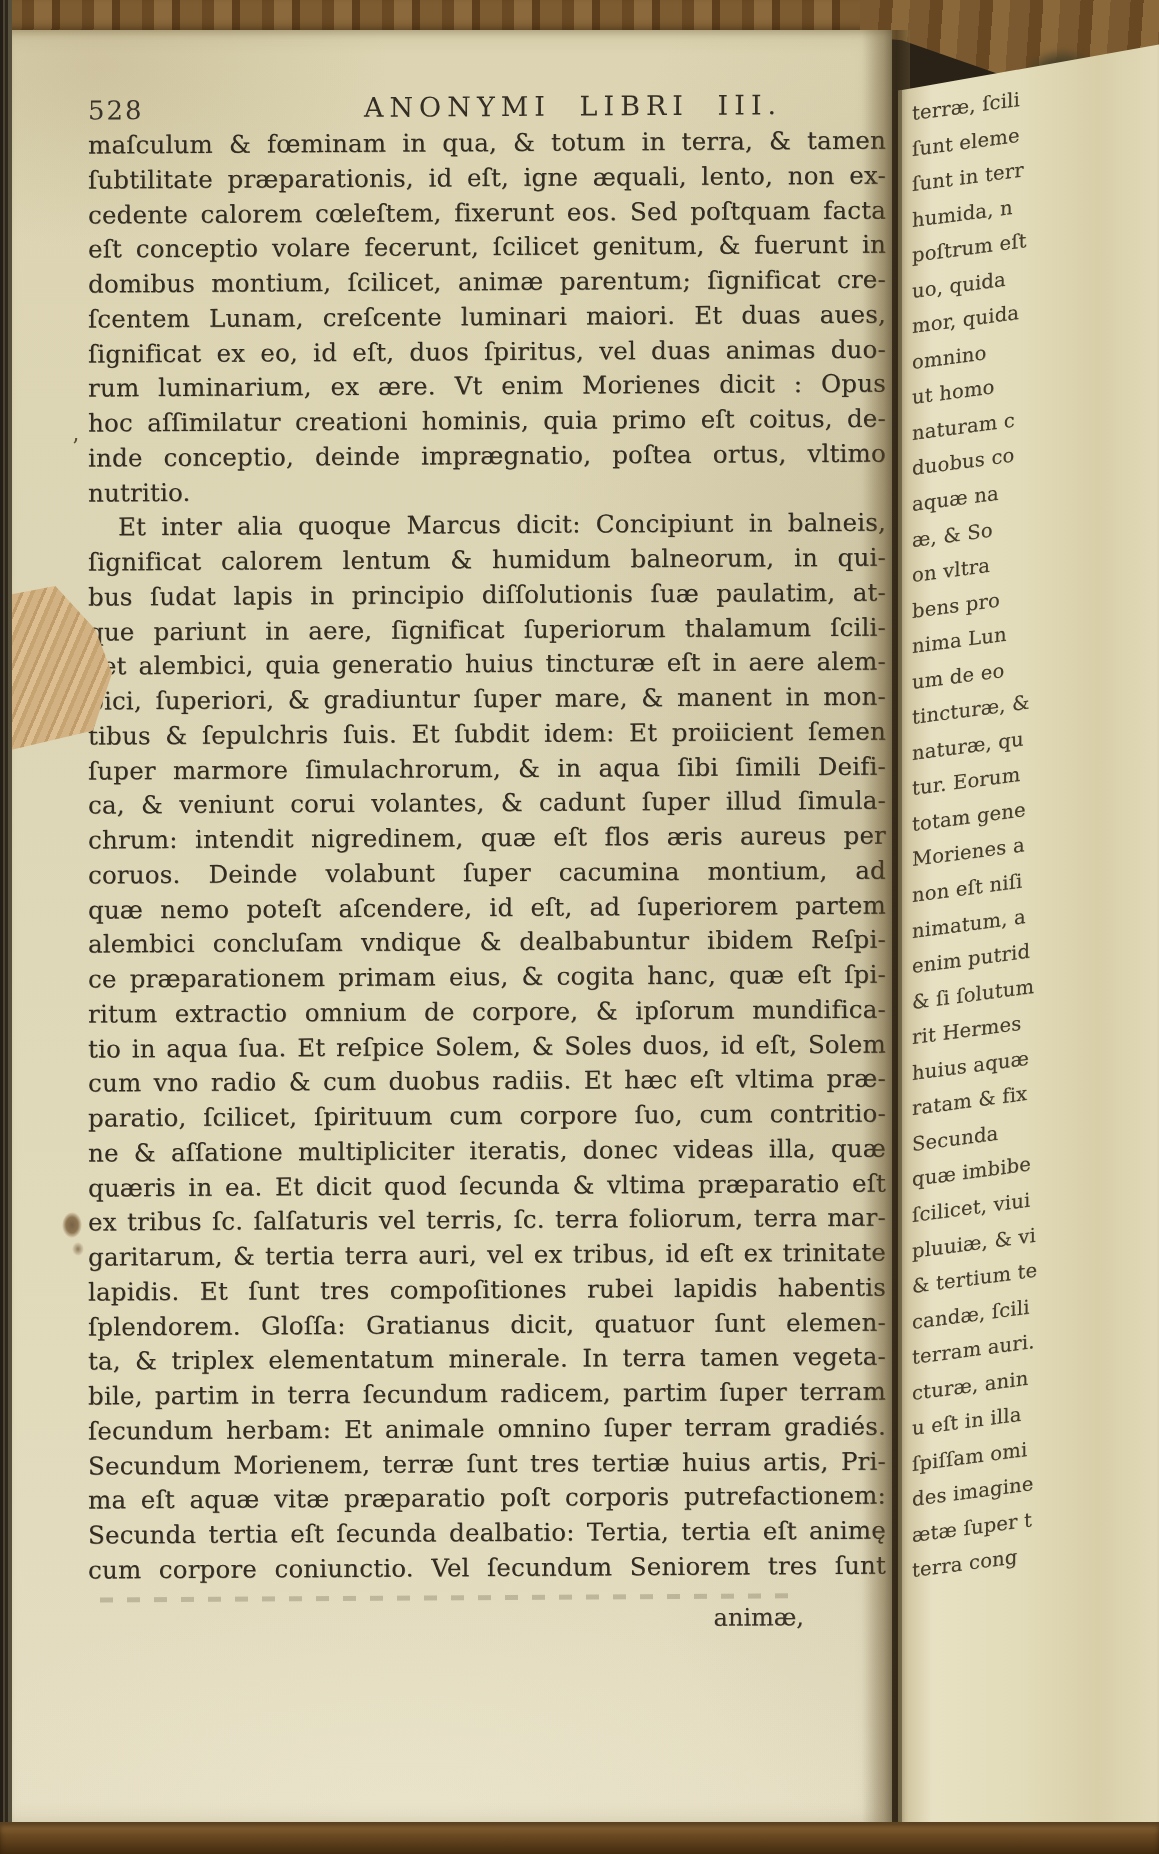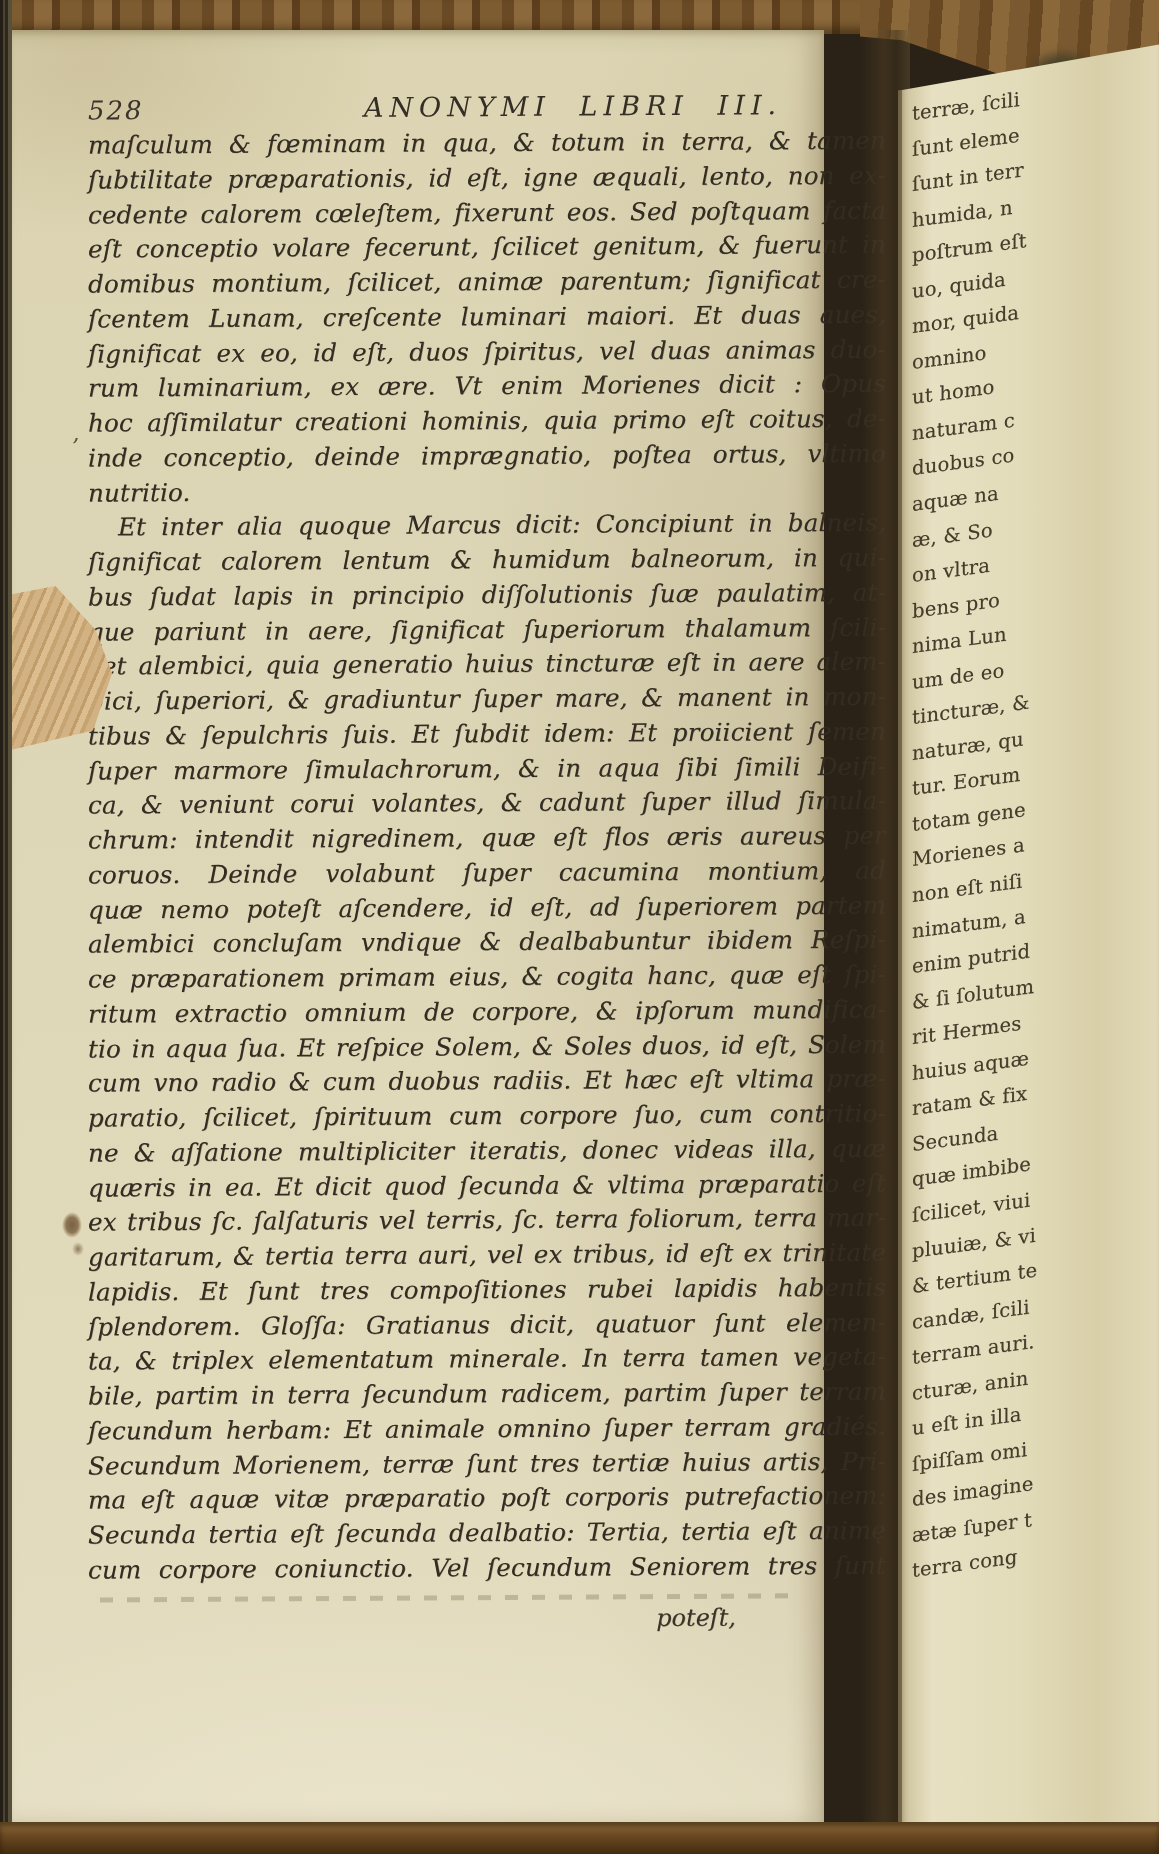--- a/index.html
+++ b/index.html
@@ -15,27 +15,27 @@
     clip-path:polygon(0 0,100% 0,100% 72%,62% 94%,14% 42%,0 38%);}
   .gutter-hole{position:absolute;left:1020px;top:48px;width:86px;height:66px;z-index:2;
     background:radial-gradient(closest-side,#3a3a24,#4a4229 60%,transparent 100%);filter:blur(2px);}
   .wood-bottom{position:absolute;left:0;top:1822px;width:1159px;height:32px;z-index:6;
     background:linear-gradient(180deg,#93703e 0,#6b4a22 40%,#432c10 100%);
     box-shadow:inset 0 4px 5px rgba(35,20,5,.55);}
   .left-edges{position:absolute;left:0;top:0;width:12px;height:1854px;z-index:5;
     background:repeating-linear-gradient(90deg,#241f16 0 3px,#4c4332 3px 5px,#2e281c 5px 8px,#57503c 8px 12px);}
 
   
-  .main-page{position:absolute;left:8px;top:30px;width:816px;height:1796px;z-index:2;
+  .main-page{position:absolute;left:8px;top:30px;width:884px;height:1796px;z-index:2;
     background:
       radial-gradient(420px 260px at 10% 2%,rgba(150,128,78,.20),transparent 70%),
       radial-gradient(520px 1400px at 100% 45%,rgba(120,98,58,.18),transparent 72%),
       radial-gradient(700px 320px at 45% 100%,rgba(244,240,220,.35),transparent 75%),
       linear-gradient(180deg,#dcd4b2 0,#ddd6b6 35%,#e1dabb 75%,#e4ddc2 100%);
-    box-shadow:inset 0 3px 6px rgba(90,70,35,.25), inset -14px 0 22px rgba(110,90,50,.28);font-style:italic;}
+    box-shadow:inset 0 3px 6px rgba(90,70,35,.25), inset -14px 0 22px rgba(110,90,50,.28);}
   .text-skew{position:absolute;left:0;top:0;width:100%;height:100%;transform:skewY(-0.35deg);transform-origin:0 0;}
 
   .pagenum{position:absolute;left:80px;top:66px;font-size:26px;color:#3a332a;letter-spacing:2px;}
   .runtitle{position:absolute;left:356px;top:64px;font-size:27px;color:#352e24;
     letter-spacing:6px;word-spacing:14px;white-space:nowrap;}
 
   .body-lines{position:absolute;left:80px;top:99px;width:798px;}
   .tline{font-size:24.5px;line-height:34.75px;color:#332c22;white-space:nowrap;
     text-align:justify;text-align-last:justify;word-spacing:2px;letter-spacing:.2px;
     text-shadow:.4px .4px .5px rgba(55,44,26,.45);}
@@ -123,21 +123,21 @@
           <div class="tline">ſplendorem.  Gloſſa: Gratianus dicit, quatuor ſunt elemen-</div>
           <div class="tline">ta, &amp; triplex elementatum minerale.  In terra tamen vegeta-</div>
           <div class="tline">bile, partim in terra ſecundum radicem, partim ſuper terram</div>
           <div class="tline">ſecundum herbam: Et animale omnino ſuper terram gradiés.</div>
           <div class="tline">Secundum Morienem, terræ ſunt tres tertiæ huius artis, Pri-</div>
           <div class="tline">ma eſt aquæ vitæ præparatio poſt corporis putrefactionem:</div>
           <div class="tline">Secunda tertia eſt ſecunda dealbatio: Tertia, tertia eſt animę</div>
           <div class="tline">cum corpore coniunctio. Vel ſecundum Seniorem tres ſunt</div>
         </div>
       <div class="ghost-dashes"></div>
-      <div class="catchword">poteſt,</div>
+      <div class="catchword">animæ,</div>
     </div>
     <div class="blot-1"></div>
     <div class="blot-2"></div>
     <div class="quote-mark">’</div>
   </div>
 
   <div class="gutter"></div>
 
   <div class="side-page">
     <div class="side-crease"></div>

